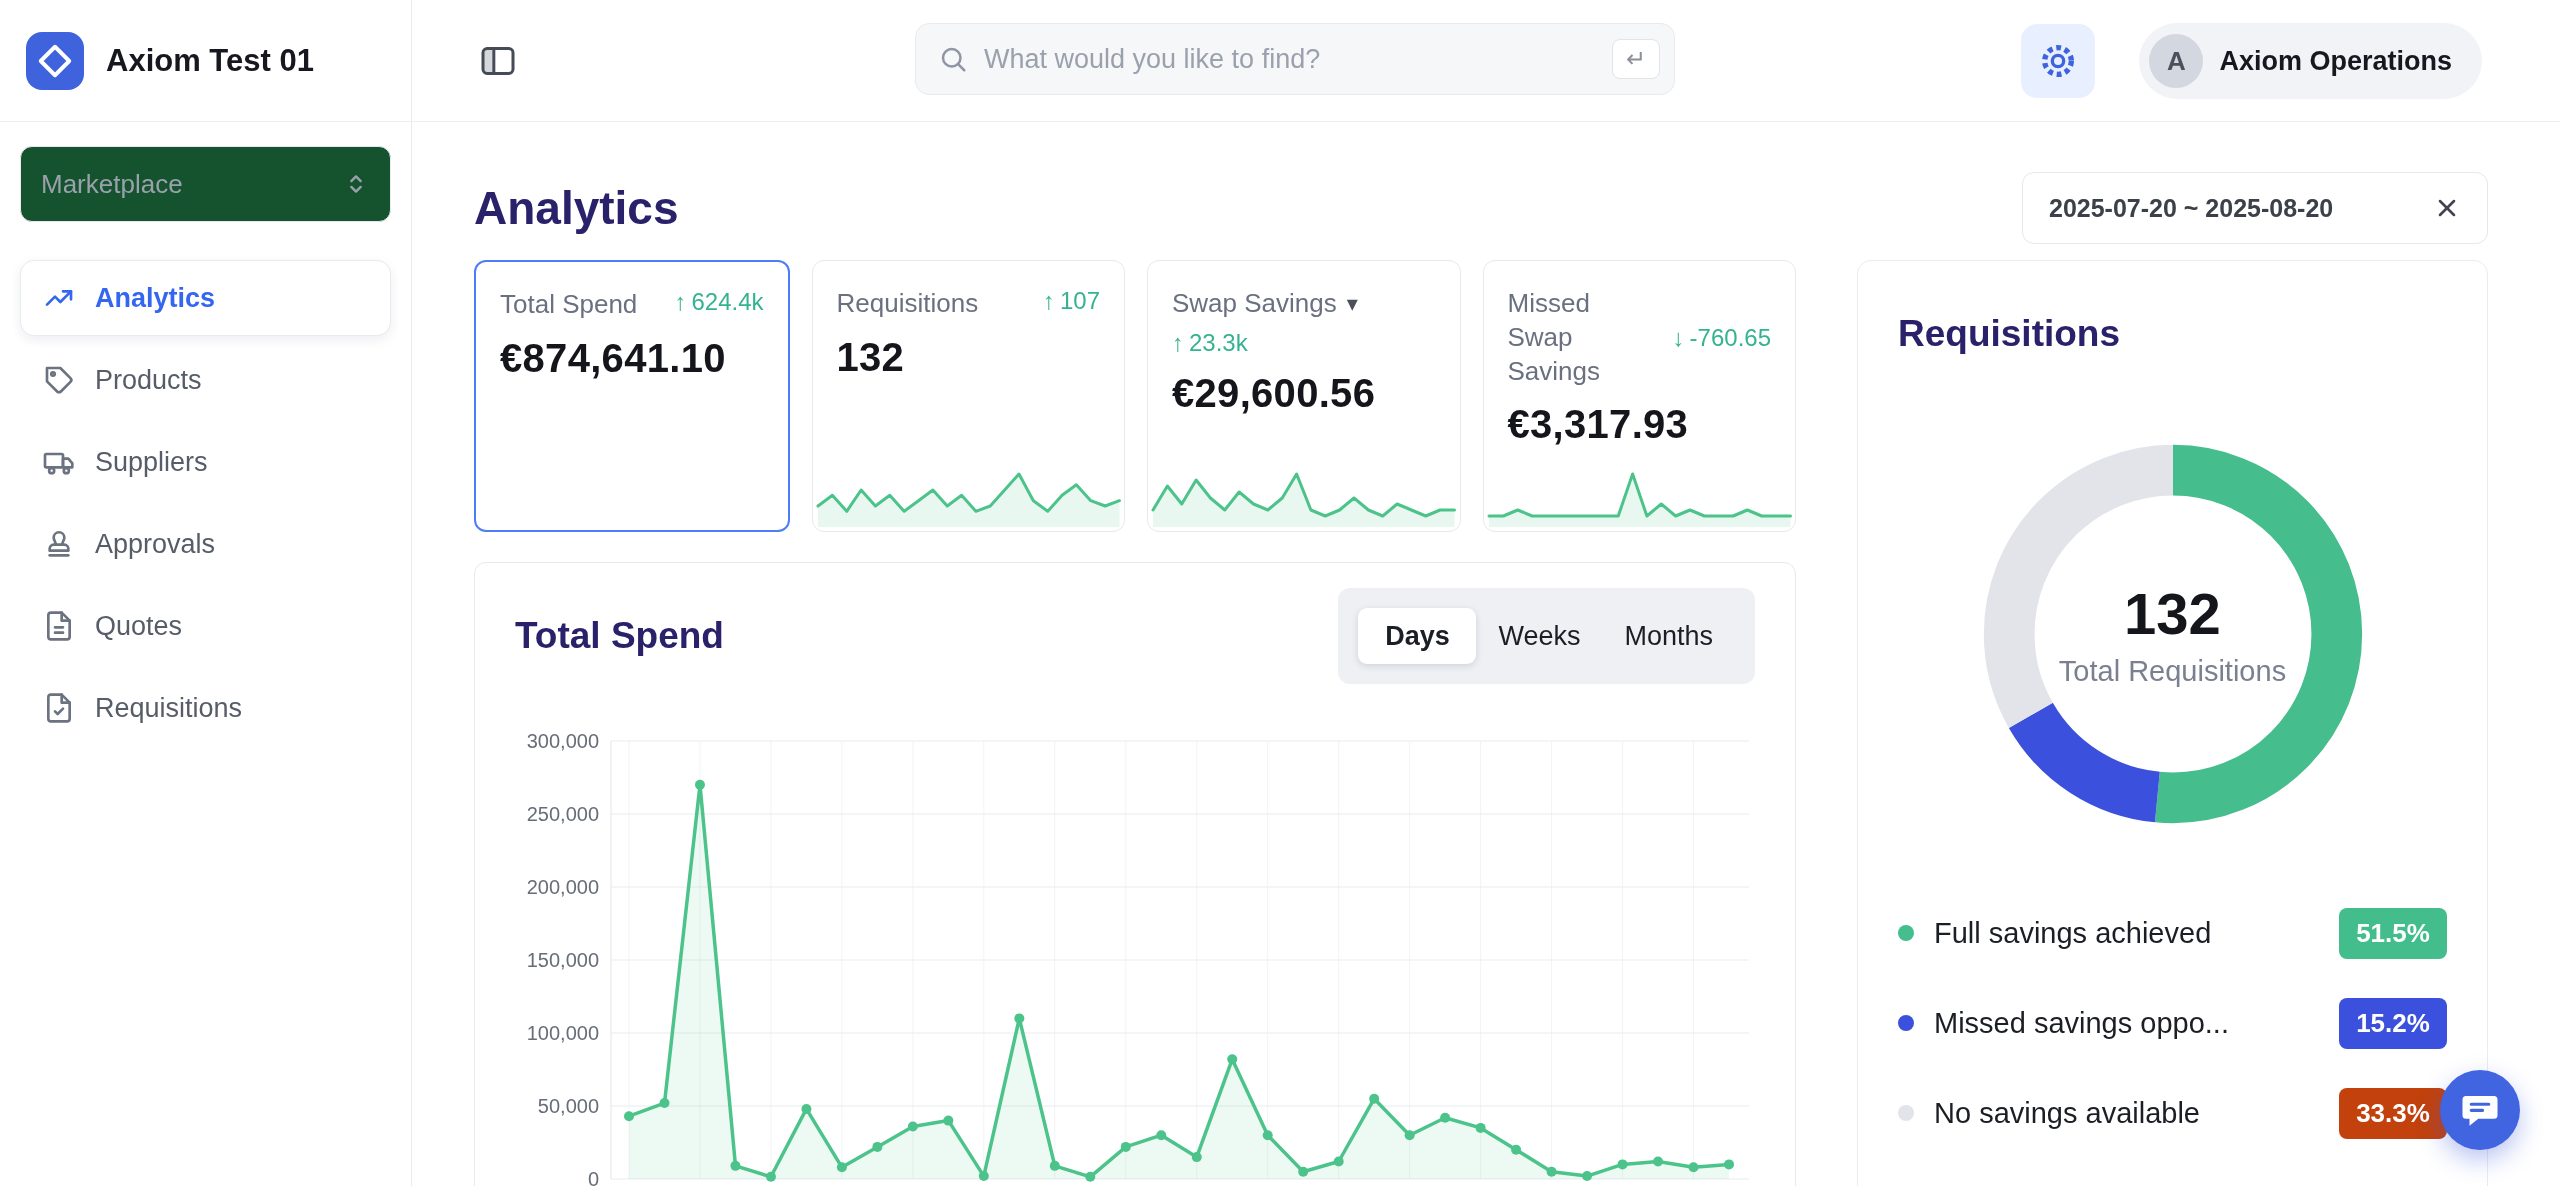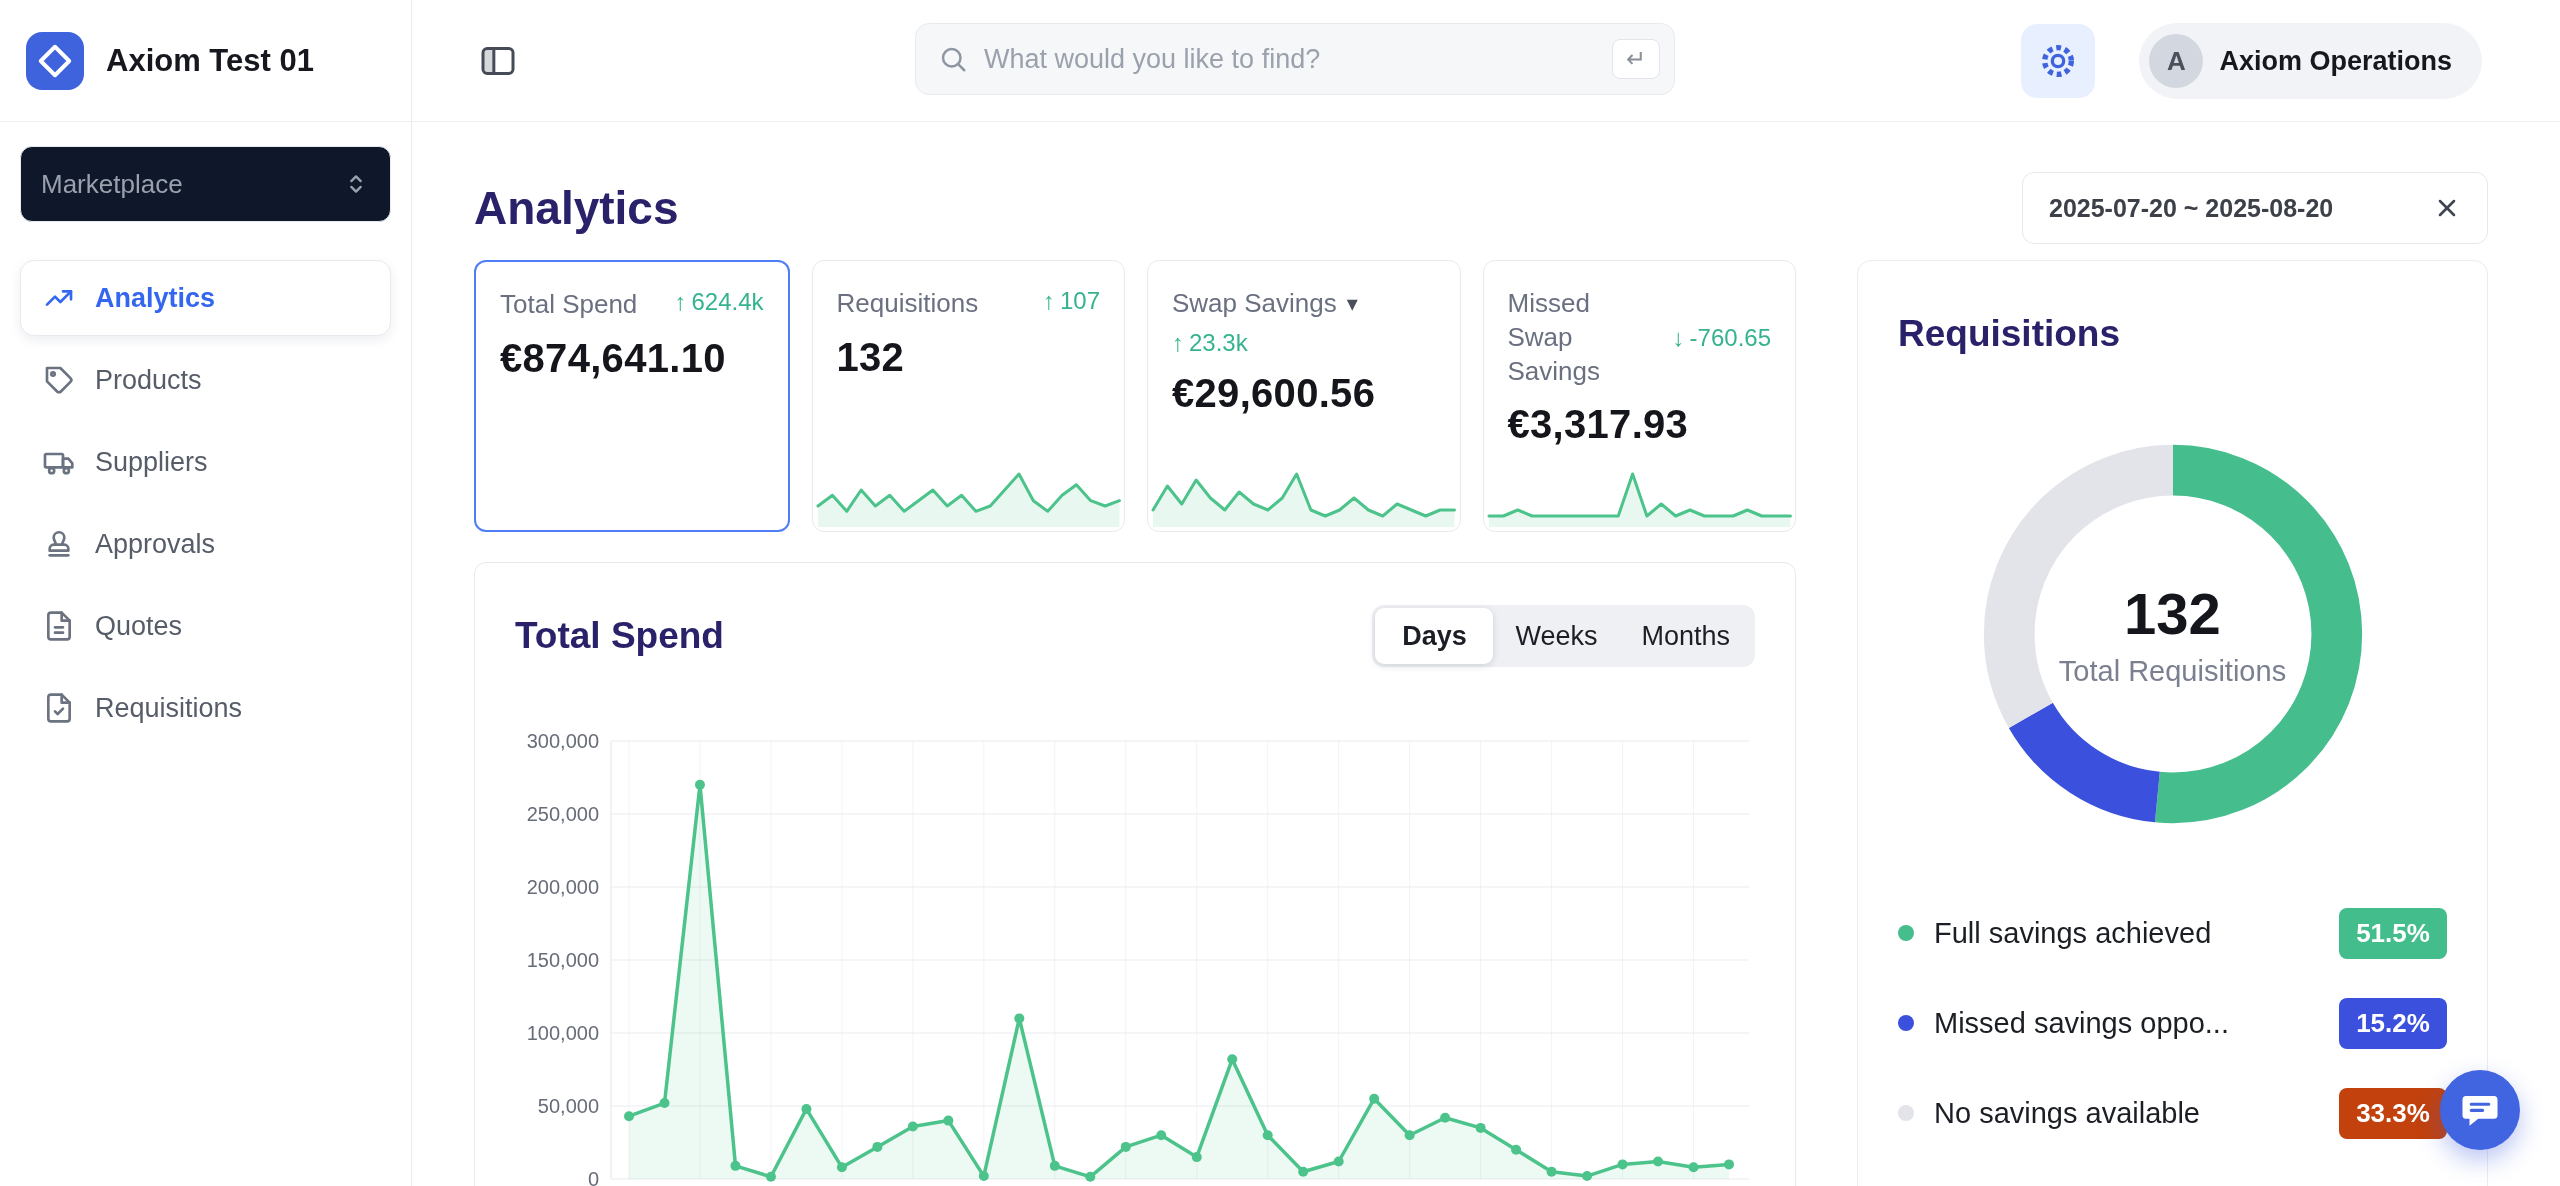--- a/index.html
+++ b/index.html
@@ -9,21 +9,21 @@
 
   
   .sidebar { position:absolute; left:0; top:0; bottom:0; width:412px; background:#fff;
              border-right:1px solid #e9eaef; z-index:3; }
   .side-head { height:122px; display:flex; align-items:center; gap:22px; padding:0 26px;
                border-bottom:1px solid #eceef2; }
   .logo { width:58px; height:58px; border-radius:16px; background:#3e63dd; flex:0 0 auto;
           display:flex; align-items:center; justify-content:center; }
   .app-title { font-size:31px; font-weight:bold; color:#17171f; }
   .side-body { padding:24px 20px; }
-  .select { height:76px; background:#0f172a; border:1px solid #e8eaef; border-radius:12px;
+  .select { height:76px; background:#14532d; border:1px solid #e8eaef; border-radius:12px;
             display:flex; align-items:center; justify-content:space-between; padding:0 20px;
             color:#9aa1ad; font-size:26px; cursor:pointer; }
   .nav { margin-top:38px; display:flex; flex-direction:column; gap:6px; }
   .nav-item { height:76px; border-radius:14px; display:flex; align-items:center; gap:20px;
               padding:0 22px; font-size:27px; color:#565c68; cursor:pointer; border:1px solid transparent; }
   .nav-item svg { width:32px; height:32px; stroke:#6b7280; fill:none; stroke-width:2;
                   stroke-linecap:round; stroke-linejoin:round; flex:0 0 auto; }
   .nav-item.active { background:#fff; border:1px solid #e8eaef; box-shadow:0 4px 12px rgba(25,39,80,.08);
                      color:#3566ef; font-weight:bold; }
   .nav-item.active svg { stroke:#3566ef; }
@@ -73,21 +73,21 @@
   .stat-trend { font-size:24px; color:#35b390; white-space:nowrap; display:flex; align-items:center; gap:5px; }
   .stat-trend.own-line { margin-top:8px; }
   .stat-value { font-size:40px; font-weight:bold; color:#15161c; margin-top:14px; letter-spacing:.3px; }
   .spark { position:absolute; left:2px; bottom:4px; width:calc(100% - 4px); height:60px; }
 
   
   .spend-card { margin-top:30px; height:720px; border:1px solid #e7e9ee; border-radius:12px;
                 background:#fff; padding:40px 40px 0 40px; }
   .spend-head { display:flex; justify-content:space-between; align-items:center; height:66px; }
   .section-title { font-size:37px; font-weight:bold; color:#29226b; }
-  .tabs { background:#eef0f4; border-radius:12px; padding:3px; display:flex; }
+  .tabs { background:#eef0f4; border-radius:12px; padding:20px; display:flex; }
   .tab { min-width:118px; height:56px; border:none; background:transparent; border-radius:9px;
          font-size:27px; color:#1c1e26; padding:0 22px; cursor:pointer; font-family:inherit; }
   .tab.active { background:#fff; font-weight:bold; box-shadow:0 2px 7px rgba(20,25,40,.14); }
   #spendChart { margin-top:34px; width:1242px; height:500px; display:block; }
 
   
   .req-panel { flex:1; border:1px solid #ebecf0; border-radius:14px; background:#fff;
                padding:52px 40px 40px 40px; height:980px; }
   .donut-wrap { position:relative; width:390px; margin:84px auto 0 auto; }
   #donut { width:390px; height:390px; display:block; }

